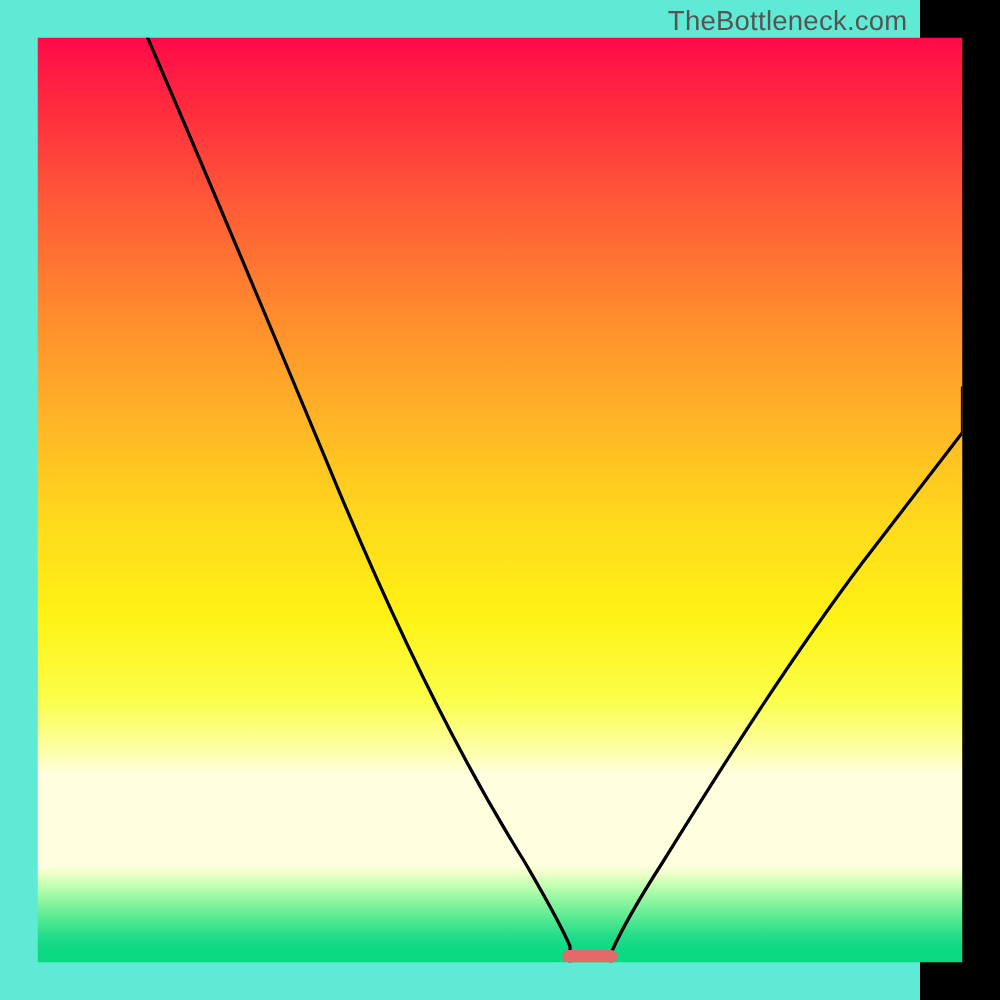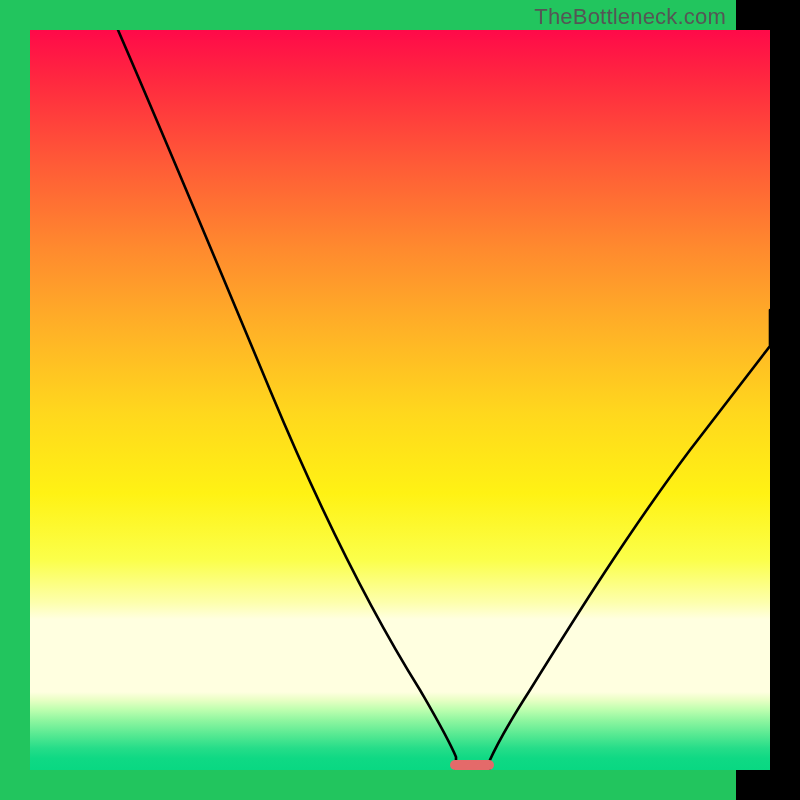--- a/index.html
+++ b/index.html
@@ -8,21 +8,21 @@
     width: 800px;
     height: 800px;
     overflow: hidden;
     background: #000;
     font-family: Arial, Helvetica, sans-serif;
   }
   .frame {
     position: relative;
     width: 736px;
     height: 800px;
-    background: #22c55e;
+    background: #5eead4;
   }
   .attribution {
     position: absolute;
     top: 4px;
     right: 10px;
     color: #555;
     font-size: 22px;
     font-weight: 500;
     letter-spacing: 0.2px;
     z-index: 4;

